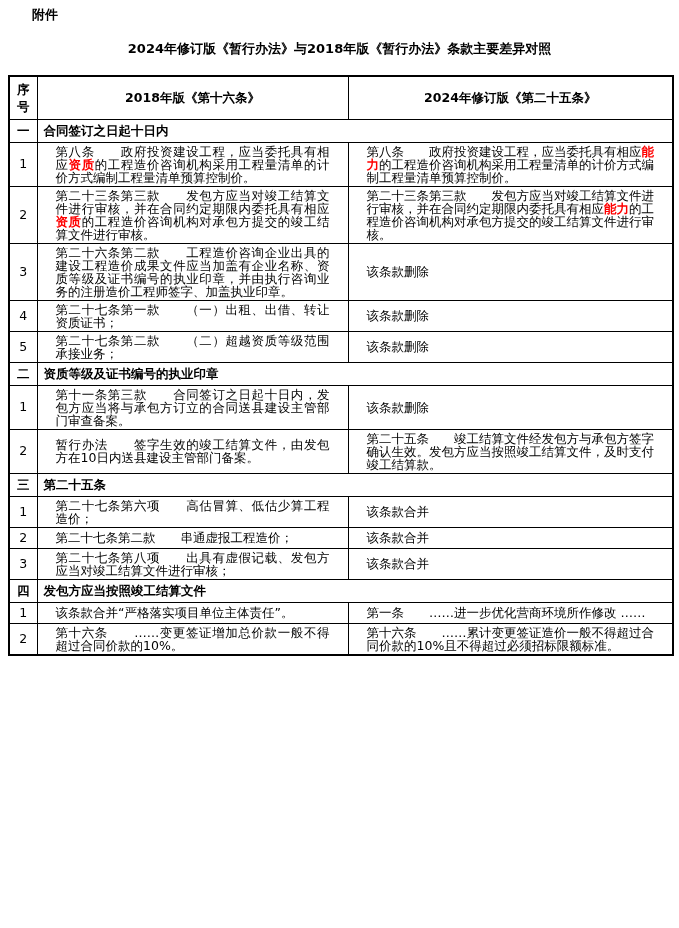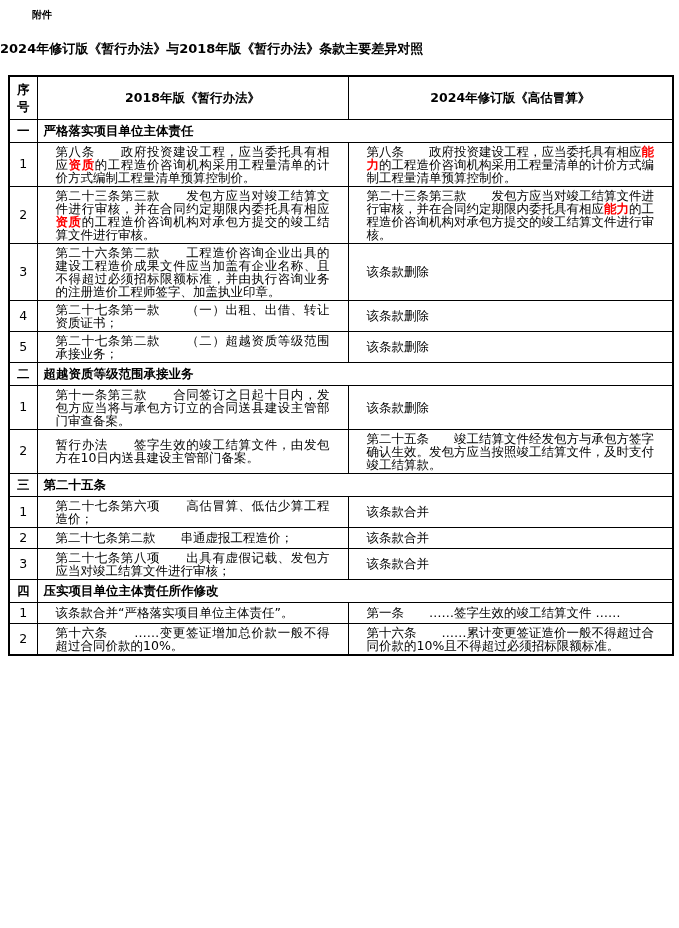--- a/index.html
+++ b/index.html
@@ -10,26 +10,27 @@
     font-family: "DejaVu Sans", sans-serif;
   }
   .page {
     width: 679px;
     min-height: 928px;
     padding-top: 6px;
     background: #ffffff;
   }
   .attachment {
     margin-left: 32px;
-    font-size: 10px;
+    font-size: 13px;
     font-weight: bold;
     line-height: 18px;
   }
   .doc-title {
     margin-top: 16px;
+    text-align: center;
     font-size: 13px;
     font-weight: bold;
     line-height: 18px;
   }
   table.diff {
     margin: 17px 7px 0 8px;
     width: 664px;
     border-collapse: collapse;
     table-layout: fixed;
     border: 2px solid #000000;
@@ -82,58 +83,58 @@
 
   <table class="diff">
     <colgroup>
       <col class="c-no">
       <col class="c-2018">
       <col class="c-2024">
     </colgroup>
     <thead>
       <tr>
         <th>序号</th>
-        <th>2018年版《暂行办法》</th>
-        <th>2024年修订版《高估冒算》</th>
+        <th>2018年版《第十六条》</th>
+        <th>2024年修订版《第二十五条》</th>
       </tr>
     </thead>
     <tbody>
 
     <tr class="section-row">
           <td class="no-cell">一</td>
-          <td colspan="2">严格落实项目单位主体责任</td>
+          <td colspan="2">合同签订之日起十日内</td>
         </tr>
         <tr>
           <td class="no-cell">1</td>
           <td class="text-cell"><span>第八条　　政府投资建设工程，应当委托具有相应</span><span class="hl">资质</span><span>的工程造价咨询机构采用工程量清单的计价方式编制工程量清单预算控制价。</span></td>
           <td class="text-cell"><span>第八条　　政府投资建设工程，应当委托具有相应</span><span class="hl">能力</span><span>的工程造价咨询机构采用工程量清单的计价方式编制工程量清单预算控制价。</span></td>
         </tr>
         <tr>
           <td class="no-cell">2</td>
           <td class="text-cell"><span>第二十三条第三款　　发包方应当对竣工结算文件进行审核，并在合同约定期限内委托具有相应</span><span class="hl">资质</span><span>的工程造价咨询机构对承包方提交的竣工结算文件进行审核。</span></td>
           <td class="text-cell"><span>第二十三条第三款　　发包方应当对竣工结算文件进行审核，并在合同约定期限内委托具有相应</span><span class="hl">能力</span><span>的工程造价咨询机构对承包方提交的竣工结算文件进行审核。</span></td>
         </tr>
         <tr>
           <td class="no-cell">3</td>
-          <td class="text-cell"><span>第二十六条第二款　　工程造价咨询企业出具的建设工程造价成果文件应当加盖有企业名称、且不得超过必须招标限额标准，并由执行咨询业务的注册造价工程师签字、加盖执业印章。</span></td>
+          <td class="text-cell"><span>第二十六条第二款　　工程造价咨询企业出具的建设工程造价成果文件应当加盖有企业名称、资质等级及证书编号的执业印章，并由执行咨询业务的注册造价工程师签字、加盖执业印章。</span></td>
           <td class="text-cell"><span>该条款删除</span></td>
         </tr>
         <tr>
           <td class="no-cell">4</td>
           <td class="text-cell"><span>第二十七条第一款　　（一）出租、出借、转让资质证书；</span></td>
           <td class="text-cell"><span>该条款删除</span></td>
         </tr>
         <tr>
           <td class="no-cell">5</td>
           <td class="text-cell"><span>第二十七条第二款　　（二）超越资质等级范围承接业务；</span></td>
           <td class="text-cell"><span>该条款删除</span></td>
         </tr>
         <tr class="section-row">
           <td class="no-cell">二</td>
-          <td colspan="2">超越资质等级范围承接业务</td>
+          <td colspan="2">资质等级及证书编号的执业印章</td>
         </tr>
         <tr>
           <td class="no-cell">1</td>
           <td class="text-cell"><span>第十一条第三款　　合同签订之日起十日内，发包方应当将与承包方订立的合同送县建设主管部门审查备案。</span></td>
           <td class="text-cell"><span>该条款删除</span></td>
         </tr>
         <tr>
           <td class="no-cell">2</td>
           <td class="text-cell"><span>暂行办法　　签字生效的竣工结算文件，由发包方在10日内送县建设主管部门备案。</span></td>
           <td class="text-cell"><span>第二十五条　　竣工结算文件经发包方与承包方签字确认生效。发包方应当按照竣工结算文件，及时支付竣工结算款。</span></td>
@@ -152,26 +153,26 @@
           <td class="text-cell"><span>第二十七条第二款　　串通虚报工程造价；</span></td>
           <td class="text-cell"><span>该条款合并</span></td>
         </tr>
         <tr>
           <td class="no-cell">3</td>
           <td class="text-cell"><span>第二十七条第八项　　出具有虚假记载、发包方应当对竣工结算文件进行审核；</span></td>
           <td class="text-cell"><span>该条款合并</span></td>
         </tr>
         <tr class="section-row">
           <td class="no-cell">四</td>
-          <td colspan="2">压实项目单位主体责任所作修改</td>
+          <td colspan="2">发包方应当按照竣工结算文件</td>
         </tr>
         <tr>
           <td class="no-cell">1</td>
           <td class="text-cell"><span>该条款合并“严格落实项目单位主体责任”。</span></td>
-          <td class="text-cell"><span>第一条　　……签字生效的竣工结算文件 ……</span></td>
+          <td class="text-cell"><span>第一条　　……进一步优化营商环境所作修改 ……</span></td>
         </tr>
         <tr>
           <td class="no-cell">2</td>
           <td class="text-cell"><span>第十六条　　……变更签证增加总价款一般不得超过合同价款的10%。</span></td>
           <td class="text-cell"><span>第十六条　　……累计变更签证造价一般不得超过合同价款的10%且不得超过必须招标限额标准。</span></td>
         </tr>
       </tbody>
   </table>
 </div>
 

